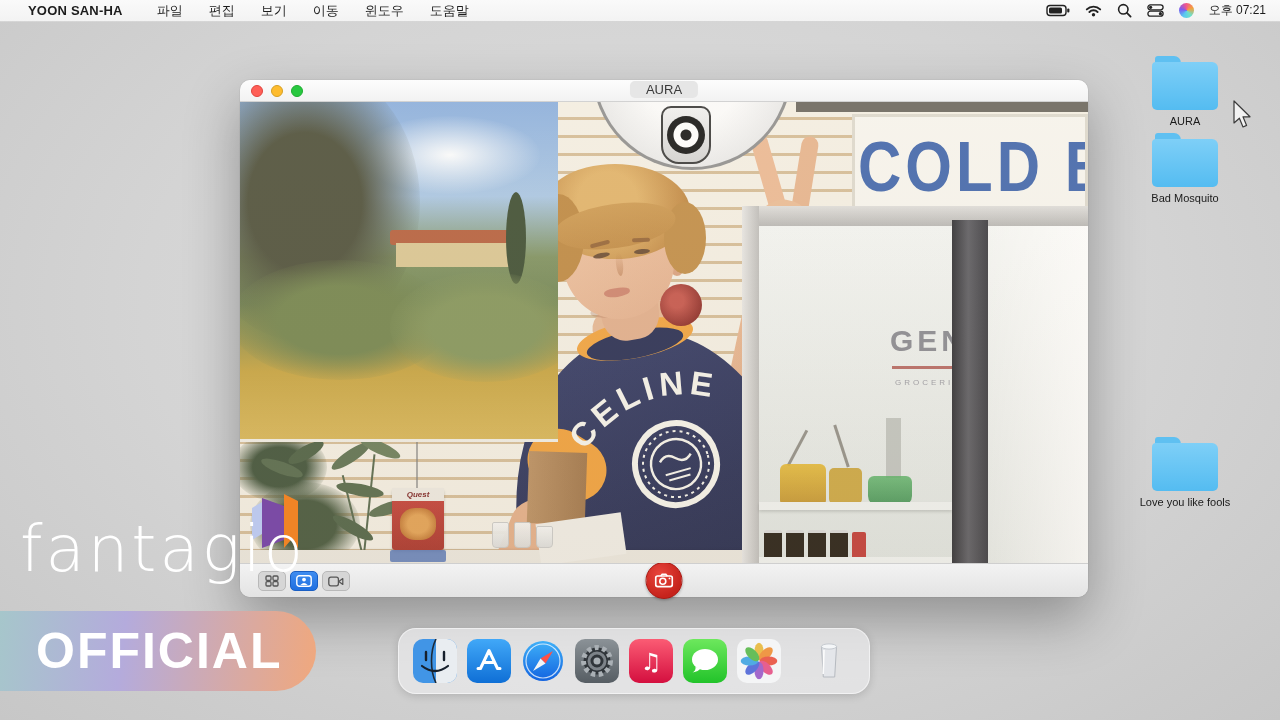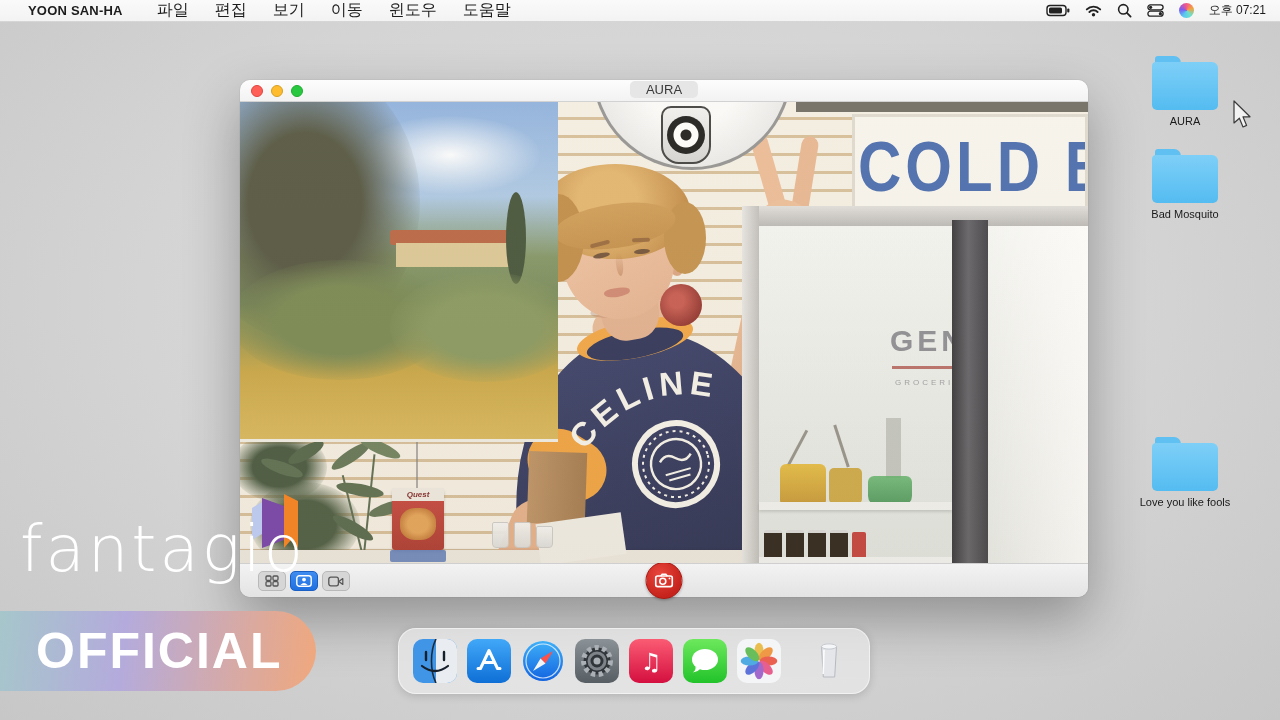--- a/index.html
+++ b/index.html
@@ -8,21 +8,21 @@
     font-family:"Liberation Sans", sans-serif;
     background: radial-gradient(ellipse at 50% 42%, #dedede 0%, #d4d4d4 55%, #c7c7c7 100%);
     position:relative; color:#1c1c1c;
   }
 
   
   .menubar { position:absolute; top:0; left:0; width:1280px; height:22px;
     background:linear-gradient(#fafafa,#f3f3f3); border-bottom:1px solid rgba(0,0,0,.14);
     display:flex; align-items:center; padding:0 14px; z-index:60; }
   .menubar .appname { font-size:13px; font-weight:bold; margin-left:14px; letter-spacing:.2px; }
-  .menubar .menus { display:flex; gap:26px; margin-left:34px; font-size:16px; }
+  .menubar .menus { display:flex; gap:26px; margin-left:34px; font-size:13px; }
   .menubar .menus span { cursor:default; }
   .mb-right { margin-left:auto; display:flex; align-items:center; gap:15px; }
   .mb-right svg { display:block; }
   .siri-orb { width:15px; height:15px; border-radius:50%;
     background:conic-gradient(from 210deg,#59c8f2,#7a5cf0,#f2568e,#f5a03c,#6ee0c8,#59c8f2);
     filter:blur(.3px); }
   .clock { font-size:12px; }
 
   
   .window { position:absolute; left:240px; top:80px; width:848px; height:517px;
@@ -446,21 +446,21 @@
 </div>
 
 <div class="folders">
   <div class="folder-item" style="top:10px">
     <div class="folder-icn">
       <div class="folder-tab"></div>
         <div class="folder-body"></div>
     </div>
     <div class="folder-label">AURA</div>
   </div>
-  <div class="folder-item" style="top:103px">
+  <div class="folder-item" style="top:87px">
     <div class="folder-icn">
       <div class="folder-tab"></div>
         <div class="folder-body"></div>
     </div>
     <div class="folder-label">Bad Mosquito</div>
   </div>
   <div class="folder-item" style="top:391px">
     <div class="folder-icn">
       <div class="folder-tab"></div>
         <div class="folder-body"></div>

